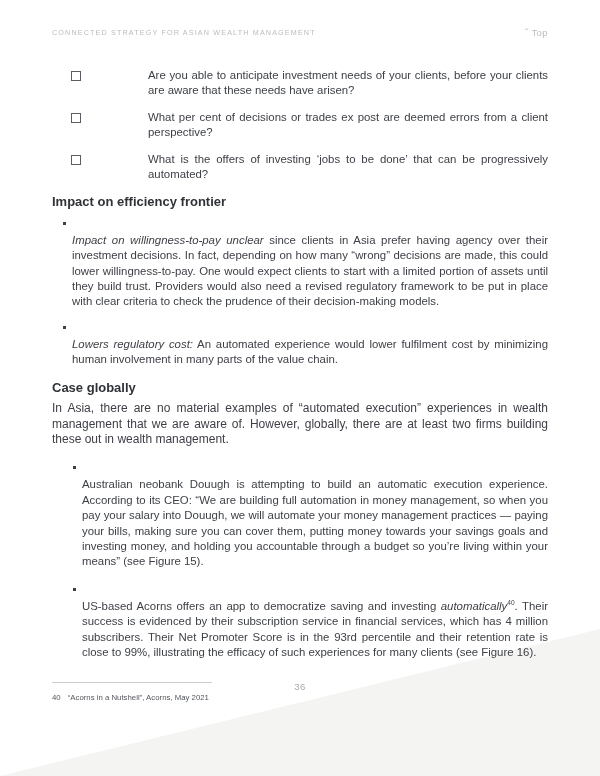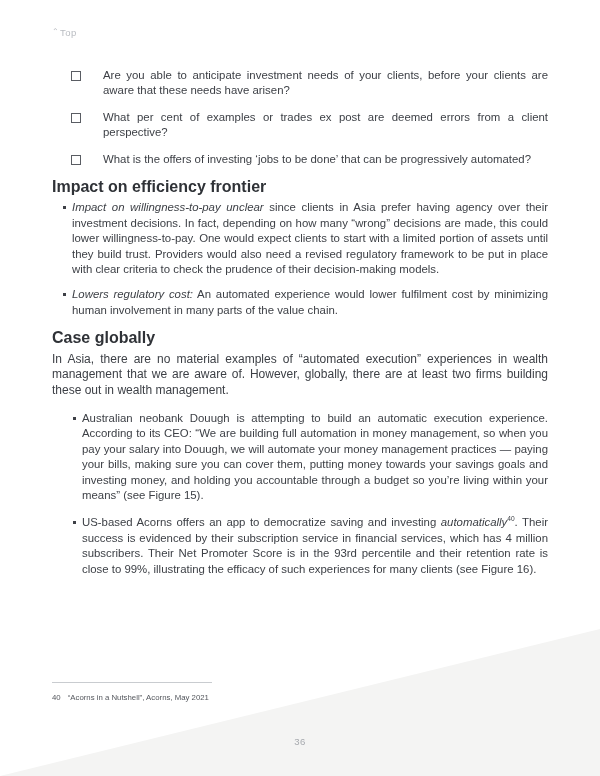--- a/index.html
+++ b/index.html
@@ -83,21 +83,21 @@
 
   .para {
     font-size: 12px;
     line-height: 15.4px;
     text-align: justify;
     color: #3d4046;
     margin-bottom: 3px;
   }
 
   .section-heading {
-    font-size: 16px;
+    font-size: 13px;
     font-weight: bold;
     line-height: 15.4px;
     color: #2f3237;
     margin-top: 12px;
     margin-bottom: 6px;
   }
 
   
   .checklist {
     list-style: none;
@@ -118,20 +118,21 @@
     margin-left: 19px;
     margin-top: 3px;
     background: #fff;
   }
   .checklist-text {
     flex: 1 1 auto;
     font-size: 11.4px;
     line-height: 15.4px;
     text-align: justify;
     color: #3d4046;
+    margin-left: 45px;
   }
 
   
   .bullets {
     list-style: none;
     padding: 0;
     margin: 0;
   }
   .bullet-item {
     display: flex;
@@ -146,20 +147,21 @@
     margin-top: 6px;
     margin-right: 6px;
     margin-left: 11px;
   }
   .bullet-text {
     flex: 1 1 auto;
     font-size: 11.4px;
     line-height: 15.4px;
     text-align: justify;
     color: #3d4046;
+    margin-top: 17px;
   }
 
   
   .bullets-indented .bullet-marker {
     margin-left: 21px;
   }
   .bullets-indented .bullet-item {
     margin-bottom: 12px;
   }
 
@@ -189,55 +191,56 @@
     line-height: 11px;
     color: #54575d;
     display: flex;
     gap: 7px;
   }
   .footnote-num { flex: 0 0 auto; }
 
   
   .page-number {
     position: absolute;
-    top: 736px;
+    top: 681px;
     left: 0;
     width: 600px;
     text-align: center;
     font-size: 9.6px;
     color: #a7aaaf;
     letter-spacing: 0.4px;
   }
 </style>
 </head>
 <body>
 
 <svg class="page-corner-wedge" viewBox="0 0 600 776" preserveAspectRatio="none" aria-hidden="true">
   <polygon points="0,776 600,629 600,776" fill="#f4f4f3"></polygon>
 </svg>
 
 <div class="page">
 
   <div class="running-header">
+    <div class="running-header-title">CONNECTED STRATEGY FOR ASIAN WEALTH MANAGEMENT</div>
     <div class="top-link">
       <span class="caret">⌃</span>
       <span>Top</span>
     </div>
   </div>
 
   <div class="content">
 
     <ul class="checklist">
       <li class="checklist-item">
         <span class="checkbox-glyph"></span>
         <span class="checklist-text">Are you able to anticipate investment needs of your clients, before your clients are aware that these needs have arisen?</span>
       </li>
       <li class="checklist-item">
         <span class="checkbox-glyph"></span>
-        <span class="checklist-text">What per cent of examples or trades ex post are deemed errors from a client perspective?</span>
+        <span class="checklist-text">What per cent of decisions or trades ex post are deemed errors from a client perspective?</span>
       </li>
       <li class="checklist-item">
         <span class="checkbox-glyph"></span>
         <span class="checklist-text">What is the offers of investing ‘jobs to be done’ that can be progressively automated?</span>
       </li>
     </ul>
 
     <div class="section-heading">Impact on efficiency frontier</div>
 
     <ul class="bullets">

